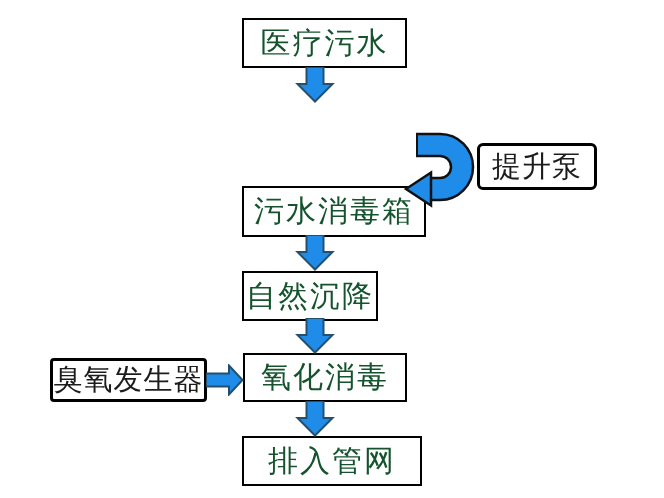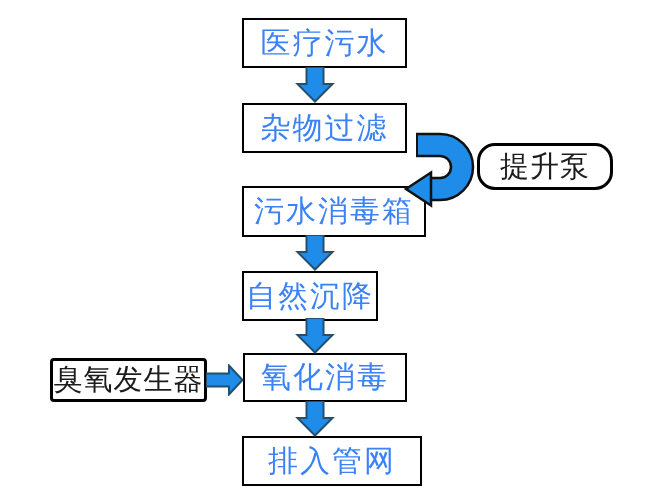--- a/index.html
+++ b/index.html
@@ -3,48 +3,47 @@
 <meta charset="utf-8">
 <style>
   html,body{margin:0;padding:0;background:#ffffff;}
   .canvas{
     position:relative;width:664px;height:498px;background:#ffffff;overflow:hidden;
     font-family:"DejaVu Serif","Liberation Serif",serif;
   }
   .pbox{
     position:absolute;box-sizing:border-box;background:#ffffff;
     border:2.5px solid #000000;display:flex;align-items:center;justify-content:center;
-    font-size:30px;color:#3b82f6;letter-spacing:2px;white-space:nowrap;
+    font-size:30px;color:#14532d;letter-spacing:2px;white-space:nowrap;
   }
   .rbox{
     position:absolute;box-sizing:border-box;background:#ffffff;
     border:3px solid #000000;border-radius:4px;
     display:flex;align-items:center;justify-content:center;
     font-size:29px;color:#1c1c1c;letter-spacing:1px;white-space:nowrap;
   }
   .arrow{position:absolute;}
 </style>
 </head>
 <body>
 
 <div class="canvas">
 
   <div class="pbox" style="left:242px;top:18px;width:165px;height:50px;">医疗污水</div>
 
-  <div class="pbox" style="left:242px;top:103px;width:165px;height:50px;">杂物过滤</div>
 
   <div class="pbox" style="left:242px;top:186px;width:184px;height:51px;">污水消毒箱</div>
 
   <div class="pbox" style="left:242px;top:271px;width:136px;height:50px;">自然沉降</div>
 
   <div class="pbox" style="left:243px;top:353px;width:164px;height:49px;">氧化消毒</div>
 
   <div class="pbox" style="left:242px;top:436px;width:180px;height:50px;">排入管网</div>
 
-  <div class="rbox" style="left:477px;top:143px;width:136px;height:47px;border-radius:18px;">提升泵</div>
+  <div class="rbox" style="left:477px;top:143px;width:120px;height:47px;border-radius:6px;">提升泵</div>
 
   <div class="rbox" style="left:50px;top:358px;width:157px;height:44px;">臭氧发生器</div>
 
   <svg class="arrow" style="left:294px;top:67px;" width="42" height="36" viewBox="0 0 42 36">
     <polygon points="12.5,0 12.5,17 3.5,17 21,34.5 38.5,17 29.5,17 29.5,0" fill="#1E8CE8" stroke="#24506E" stroke-width="2"></polygon>
   </svg>
 
   <svg class="arrow" style="left:294px;top:235px;" width="42" height="36" viewBox="0 0 42 36">
     <polygon points="12.5,0 12.5,17 3.5,17 21,34.5 38.5,17 29.5,17 29.5,0" fill="#1E8CE8" stroke="#24506E" stroke-width="2"></polygon>
   </svg>

